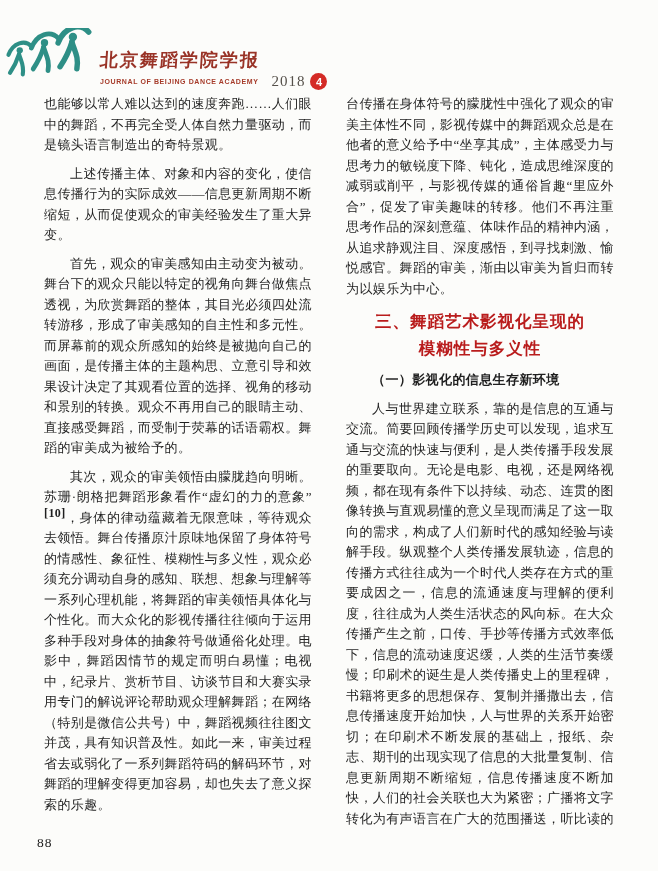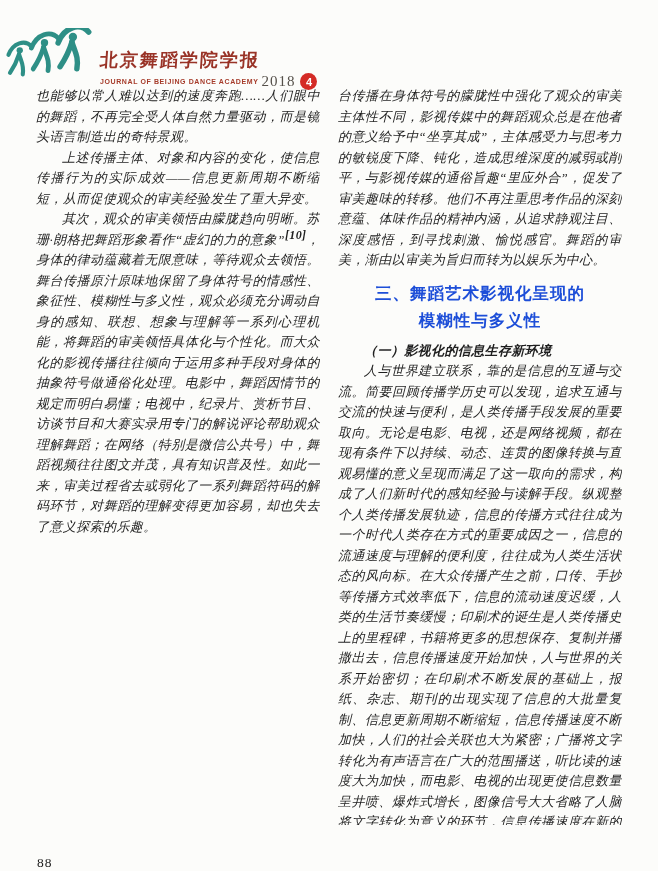--- a/index.html
+++ b/index.html
@@ -19,46 +19,46 @@
   .cn-title {
     font-size:18px; font-weight:bold; letter-spacing:2px;
     color:#993327; transform:skewX(-4deg);
     font-family:"Liberation Serif","DejaVu Serif",serif;
   }
   .sub-row { display:flex; align-items:center; margin-top:1px; }
   .en-title {
     font-size:7px; font-weight:bold; letter-spacing:0.6px;
     color:#a63c2b; font-family:"Liberation Sans","DejaVu Sans",sans-serif;
   }
-  .year { font-size:15px; color:#55504a; margin-left:3px; letter-spacing:1px; }
+  .year { font-size:15px; color:#55504a; margin-left:13px; letter-spacing:1px; }
   .issue-badge {
     display:inline-flex; align-items:center; justify-content:center;
     width:17px; height:17px; border-radius:50%;
     background:#d42b26; color:#fff; font-size:11px; font-weight:bold;
     margin-left:5px; font-family:"Liberation Sans","DejaVu Sans",sans-serif;
   }
   
   .columns {
     position:absolute; top:86px; left:36px; right:36px; bottom:46px;
     display:flex; gap:18px; overflow:hidden;
   }
   .col { flex:1 1 0; overflow:hidden; }
   .col p {
-    margin:0; font-size:13px; line-height:20.5px;
-    text-align:justify; letter-spacing:0.4px;font-style:italic;
+    margin:8px; font-size:13px; line-height:20.5px;
+    text-align:justify; letter-spacing:0.4px;
   }
   .indent { text-indent:2em; }
   .bold { font-weight:bold; }
   .section-heading {
     text-align:center; font-weight:bold; font-size:16.5px;
-    line-height:27px; letter-spacing:1px; margin:9px 0 7px; color:#1d4ed8;
+    line-height:27px; letter-spacing:1px; margin:9px 0 7px; color:#b91c1c;
   }
   .ref-sup { font-size:12px; vertical-align:super; line-height:0; font-weight:bold; }
   
-  .footer { position:absolute; left:37px; bottom:0; font-size:13.5px; letter-spacing:1px; color:#222;font-family:Liberation Serif, serif; }
+  .footer { position:absolute; left:37px; bottom:20px; font-size:13.5px; letter-spacing:1px; color:#222;font-family:Liberation Serif, serif; }
 </style>
 </head>
 <body>
 
 <div class="page">
 
   <div class="header">
     <svg class="logo" viewBox="0 0 100 72" xmlns="http://www.w3.org/2000/svg" fill="none" stroke="#2e8f86" stroke-linecap="round" stroke-linejoin="round">
       <g transform="translate(17,26) scale(0.82)">
         <path d="M -15,4 C -9,-12 7,-17 16,-7" stroke-width="5.5"></path>
@@ -87,20 +87,21 @@
         <span class="issue-badge">4</span>
       </div>
     </div>
   </div>
 
   <div class="columns">
 
     <section class="col">
       <p>也能够以常人难以达到的速度奔跑……人们眼中的舞蹈，不再完全受人体自然力量驱动，而是镜头语言制造出的奇特景观。</p>
       <p class="indent">上述传播主体、对象和内容的变化，使信息传播行为的实际成效——信息更新周期不断缩短，从而促使观众的审美经验发生了重大异变。</p>
+      <p class="indent">首先，观众的审美感知由主动变为被动。舞台下的观众只能以特定的视角向舞台做焦点透视，为欣赏舞蹈的整体，其目光必须四处流转游移，形成了审美感知的自主性和多元性。而屏幕前的观众所感知的始终是被抛向自己的画面，是传播主体的主题构思、立意引导和效果设计决定了其观看位置的选择、视角的移动和景别的转换。观众不再用自己的眼睛主动、直接感受舞蹈，而受制于荧幕的话语霸权。舞蹈的审美成为被给予的。</p>
       <p class="indent"><span>其次，观众的审美领悟由朦胧趋向明晰。苏珊·朗格把舞蹈形象看作“虚幻的力的意象”</span><sup class="ref-sup">[10]</sup><span>，身体的律动蕴藏着无限意味，等待观众去领悟。舞台传播原汁原味地保留了身体符号的情感性、象征性、模糊性与多义性，观众必须充分调动自身的感知、联想、想象与理解等一系列心理机能，将舞蹈的审美领悟具体化与个性化。而大众化的影视传播往往倾向于运用多种手段对身体的抽象符号做通俗化处理。电影中，舞蹈因情节的规定而明白易懂；电视中，纪录片、赏析节目、访谈节目和大赛实录用专门的解说评论帮助观众理解舞蹈；在网络（特别是微信公共号）中，舞蹈视频往往图文并茂，具有知识普及性。如此一来，审美过程省去或弱化了一系列舞蹈符码的解码环节，对舞蹈的理解变得更加容易，却也失去了意义探索的乐趣。</span></p>
 
     </section>
 
     <section class="col">
       <p>台传播在身体符号的朦胧性中强化了观众的审美主体性不同，影视传媒中的舞蹈观众总是在他者的意义给予中“坐享其成”，主体感受力与思考力的敏锐度下降、钝化，造成思维深度的减弱或削平，与影视传媒的通俗旨趣“里应外合”，促发了审美趣味的转移。他们不再注重思考作品的深刻意蕴、体味作品的精神内涵，从追求静观注目、深度感悟，到寻找刺激、愉悦感官。舞蹈的审美，渐由以审美为旨归而转为以娱乐为中心。</p>
       <h2 class="section-heading">
         <span>三、舞蹈艺术影视化呈现的</span><br>
         <span>模糊性与多义性</span>
       </h2>

